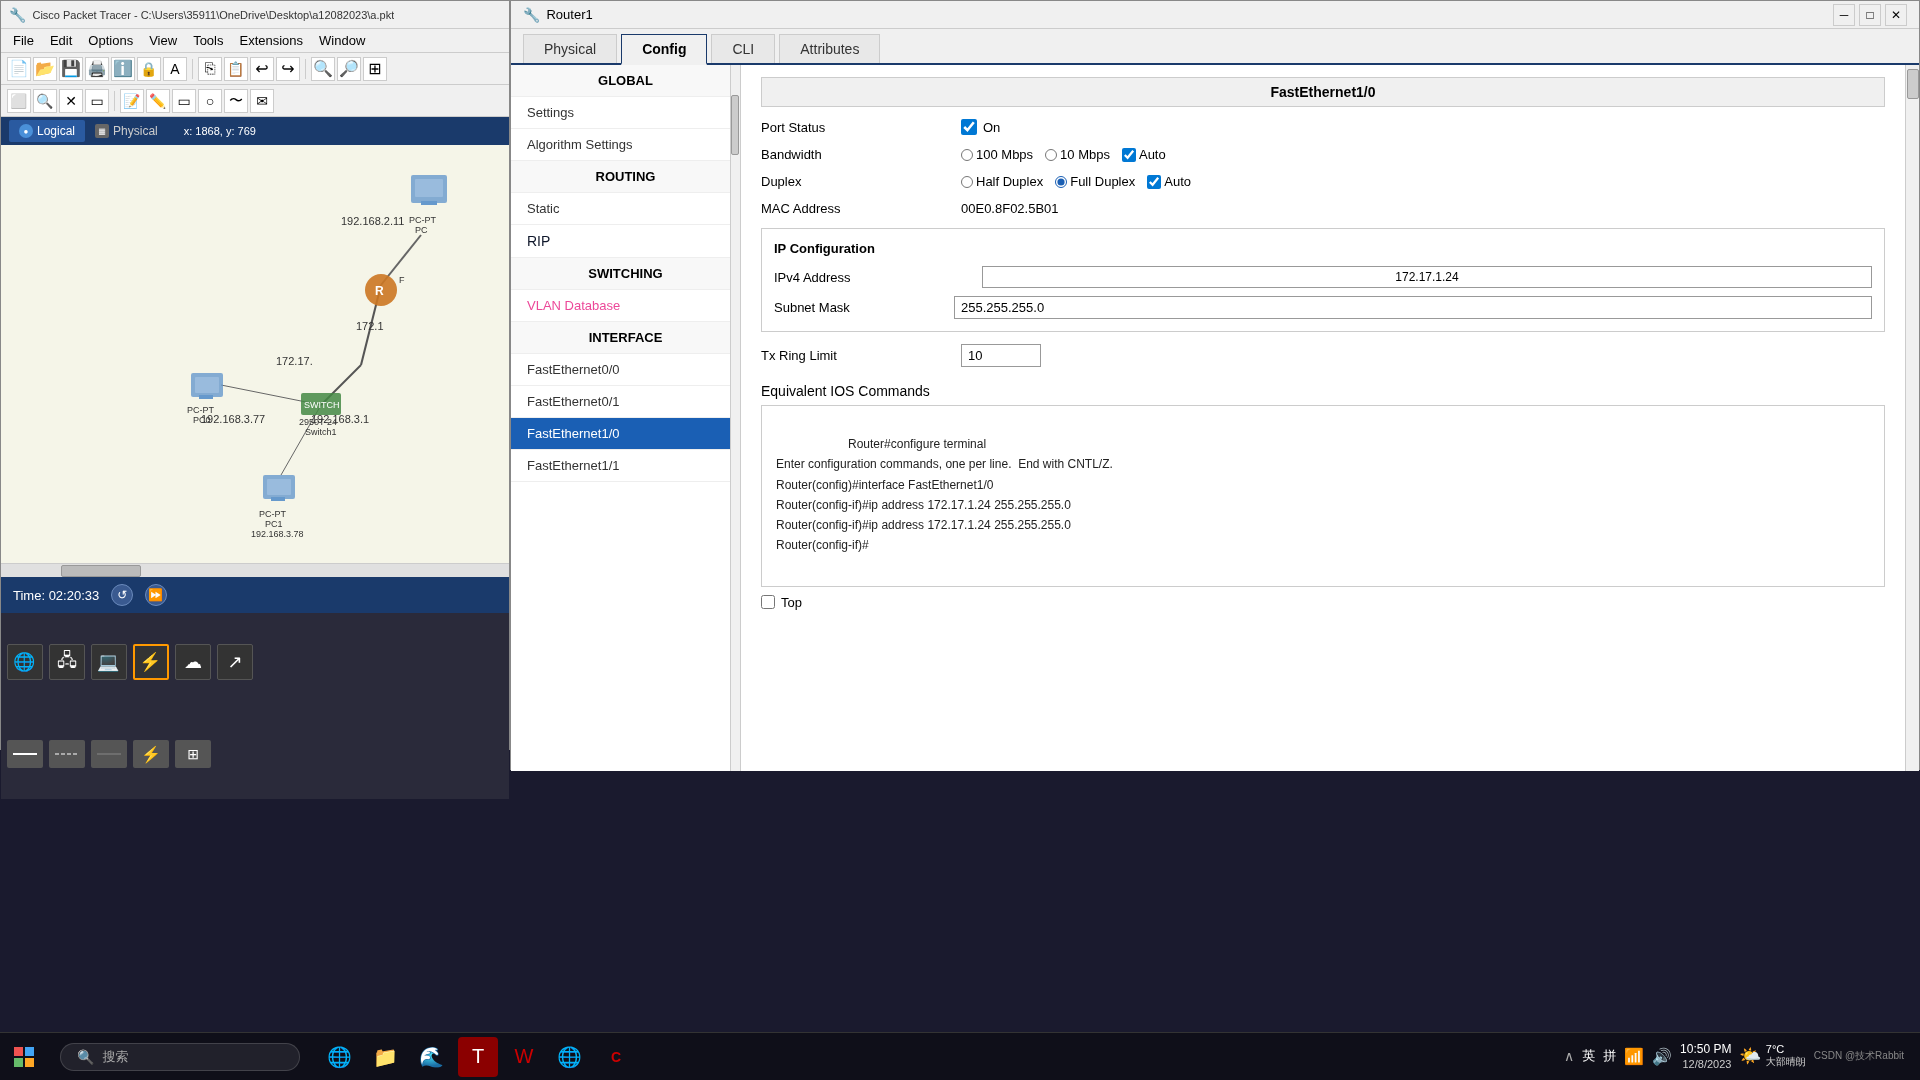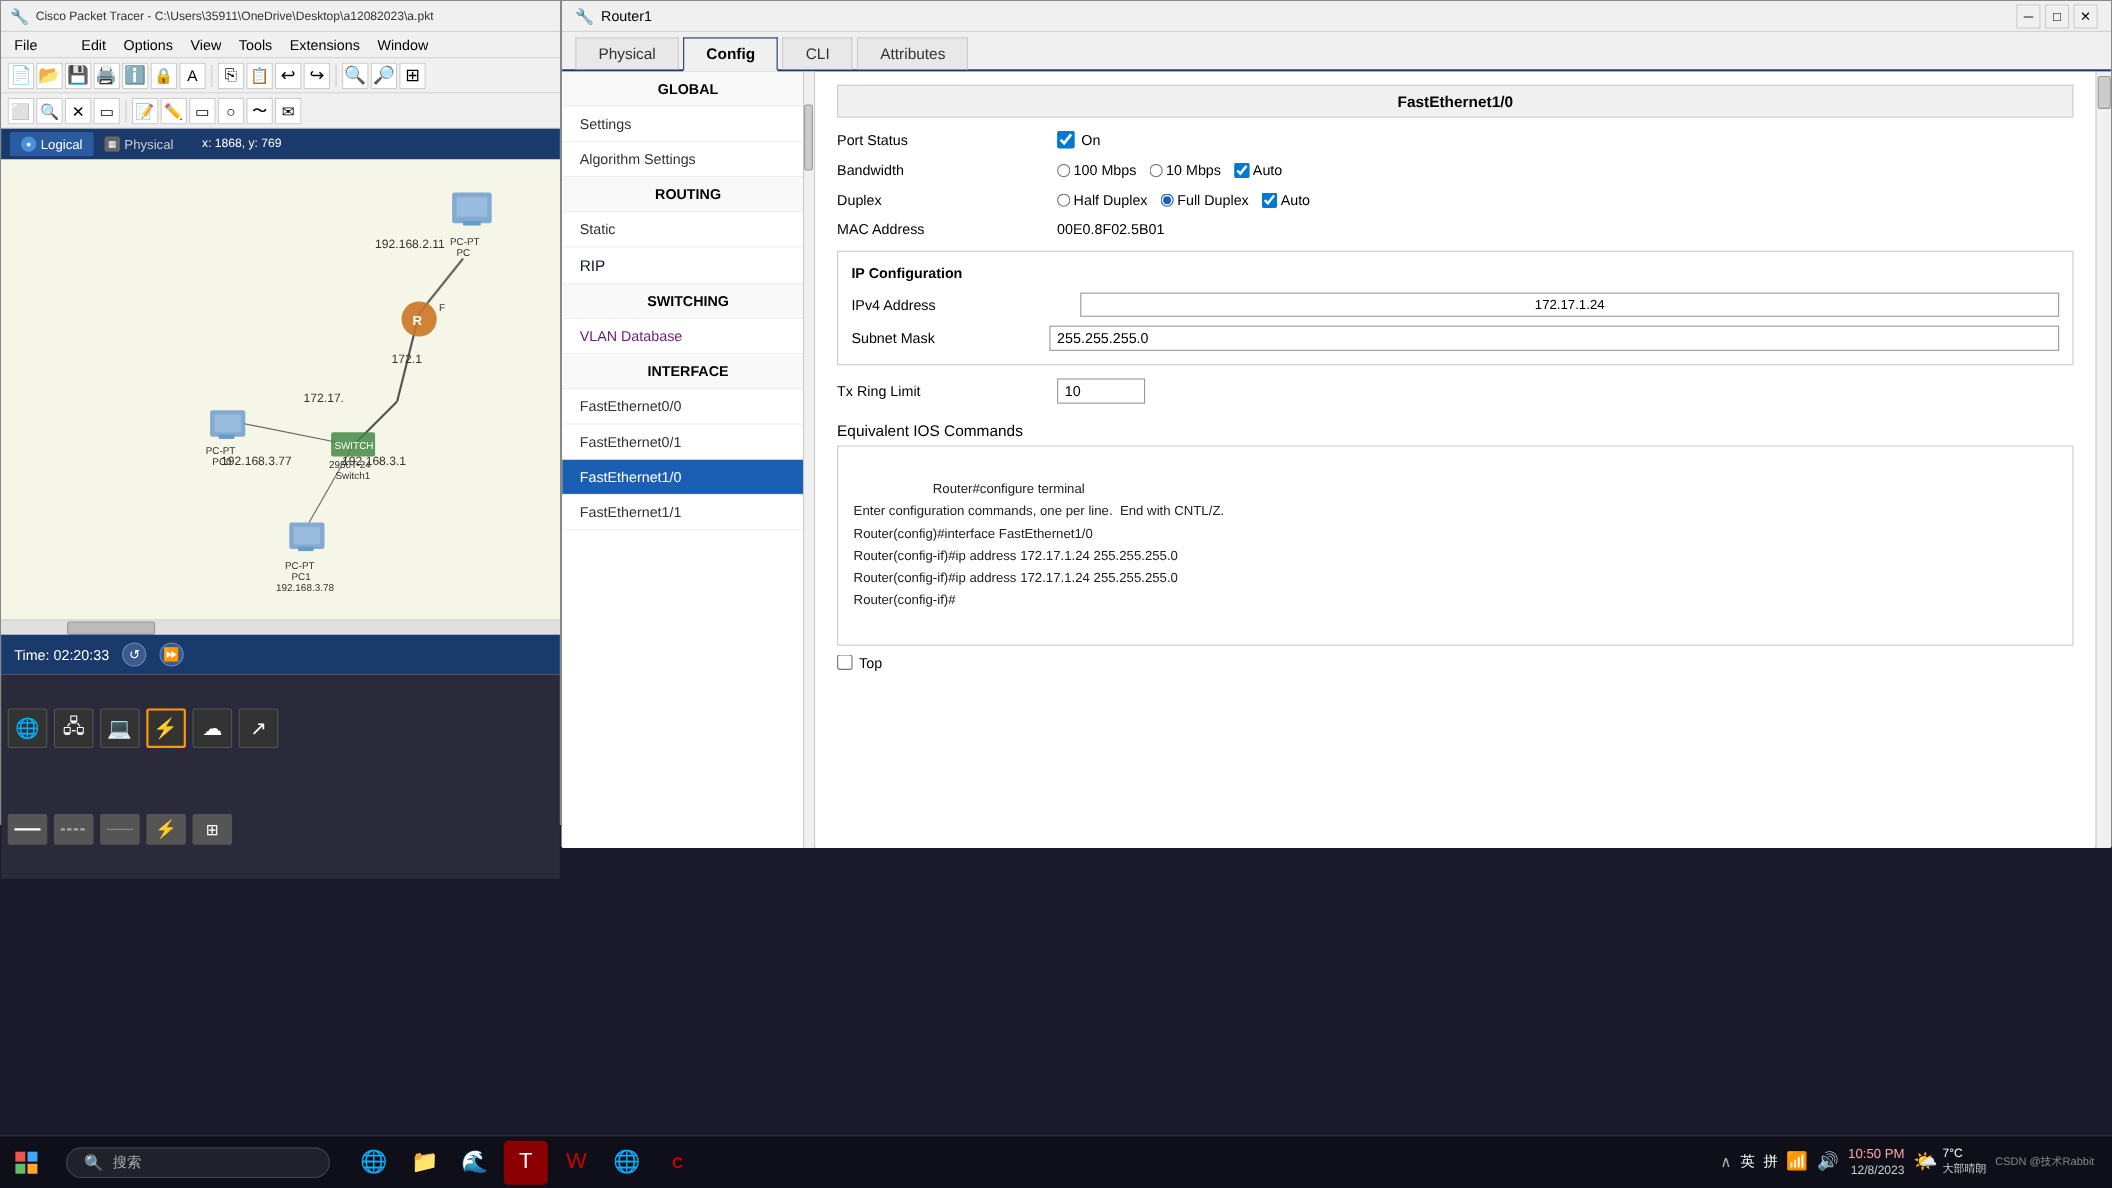--- a/index.html
+++ b/index.html
@@ -22,21 +22,21 @@
 
 <div style="position:absolute;top:0;left:0;width:510px;height:750px;background:#f0f0f0;border:1px solid #888;z-index:10;">
 
   <div style="height:28px;background:#f0f0f0;border-bottom:1px solid #ccc;display:flex;align-items:center;padding:0 8px;font-size:12px;">
     <span style="margin-right:6px;font-size:14px;">🔧</span>
     <span style="font-size:11px;color:#333;overflow:hidden;white-space:nowrap;">Cisco Packet Tracer - C:\Users\35911\OneDrive\Desktop\a12082023\a.pkt</span>
   </div>
 
   <div style="height:24px;background:#f0f0f0;display:flex;align-items:center;padding:0 4px;font-size:13px;border-bottom:1px solid #ccc;">
     <span style="padding:2px 8px;cursor:pointer;">File</span>
-    <span style="padding:2px 8px;cursor:pointer;margin-left:24px;">Edit</span>
+    <span style="padding:2px 8px;cursor:pointer;">Edit</span>
     <span style="padding:2px 8px;cursor:pointer;">Options</span>
     <span style="padding:2px 8px;cursor:pointer;">View</span>
     <span style="padding:2px 8px;cursor:pointer;">Tools</span>
     <span style="padding:2px 8px;cursor:pointer;">Extensions</span>
     <span style="padding:2px 8px;cursor:pointer;">Window</span>
   </div>
 
   <div style="height:32px;background:#f0f0f0;display:flex;align-items:center;padding:2px 6px;border-bottom:1px solid #ccc;gap:2px;">
     <span style="width:24px;height:24px;display:flex;align-items:center;justify-content:center;cursor:pointer;font-size:16px;border:1px solid #ccc;background:#fff;">📄</span>
     <span style="width:24px;height:24px;display:flex;align-items:center;justify-content:center;cursor:pointer;font-size:16px;border:1px solid #ccc;background:#fff;">📂</span>
@@ -189,21 +189,21 @@
   <div style="display:flex;height:calc(770px - 64px);overflow:hidden;">
 
     <div style="width:230px;border-right:1px solid #ccc;background:#fff;overflow-y:auto;flex-shrink:0;position:relative;">
       <div style="padding:8px 16px;font-size:13px;font-weight:bold;background:#f8f8f8;text-align:center;border-bottom:1px solid #eee;">GLOBAL</div>
       <div style="padding:8px 16px;font-size:13px;cursor:pointer;border-bottom:1px solid #eee;color:#333;">Settings</div>
       <div style="padding:8px 16px;font-size:13px;cursor:pointer;border-bottom:1px solid #eee;color:#333;">Algorithm Settings</div>
       <div style="padding:8px 16px;font-size:13px;font-weight:bold;background:#f8f8f8;text-align:center;border-bottom:1px solid #eee;">ROUTING</div>
       <div style="padding:8px 16px;font-size:13px;cursor:pointer;border-bottom:1px solid #eee;color:#333;">Static</div>
       <div style="padding:8px 16px;font-size:14px;cursor:pointer;border-bottom:1px solid #eee;color:#0f172a;">RIP</div>
       <div style="padding:8px 16px;font-size:13px;font-weight:bold;background:#f8f8f8;text-align:center;border-bottom:1px solid #eee;">SWITCHING</div>
-      <div style="padding:8px 16px;font-size:13px;cursor:pointer;border-bottom:1px solid #eee;color:#701a75;">VLAN Database</div>
+      <div style="padding:8px 16px;font-size:13px;cursor:pointer;border-bottom:1px solid #eee;color:#ec4899;">VLAN Database</div>
       <div style="padding:8px 16px;font-size:13px;font-weight:bold;background:#f8f8f8;text-align:center;border-bottom:1px solid #eee;">INTERFACE</div>
       <div style="padding:8px 16px;font-size:13px;cursor:pointer;border-bottom:1px solid #eee;color:#333;">FastEthernet0/0</div>
       <div style="padding:8px 16px;font-size:13px;cursor:pointer;border-bottom:1px solid #eee;color:#333;">FastEthernet0/1</div>
       <div style="padding:8px 16px;font-size:13px;cursor:pointer;border-bottom:1px solid #eee;background:#1a5fb4;color:#fff;">FastEthernet1/0</div>
       <div style="padding:8px 16px;font-size:13px;cursor:pointer;border-bottom:1px solid #eee;color:#333;">FastEthernet1/1</div>
 
       <div style="position:absolute;right:0;top:0;width:10px;height:100%;background:#f0f0f0;border-left:1px solid #ccc;">
         <div style="width:8px;height:60px;background:#ccc;border:1px solid #999;position:absolute;top:30px;border-radius:2px;"></div>
       </div>
     </div>
@@ -334,21 +334,21 @@
 
     <span style="font-size:14px;cursor:pointer;color:#aaa;">∧</span>
     <span style="cursor:pointer;font-size:13px;color:#fff;">英</span>
     <span style="cursor:pointer;font-size:13px;color:#fff;">拼</span>
 
     <span style="font-size:16px;cursor:pointer;">📶</span>
 
     <span style="font-size:16px;cursor:pointer;">🔊</span>
 
     <div style="text-align:right;cursor:pointer;line-height:1.3;">
-      <div style="font-size:12px;color:#fca5a5;">10:50 PM</div>
+      <div style="font-size:12px;color:#ffffff;">10:50 PM</div>
       <div style="font-size:11px;color:#ccc;">12/8/2023</div>
     </div>
 
     <div style="display:flex;align-items:center;gap:4px;cursor:pointer;">
       <span style="font-size:18px;">🌤️</span>
       <div>
         <div style="font-size:11px;color:#fff;">7°C</div>
         <div style="font-size:10px;color:#ccc;">大部晴朗</div>
       </div>
     </div>

